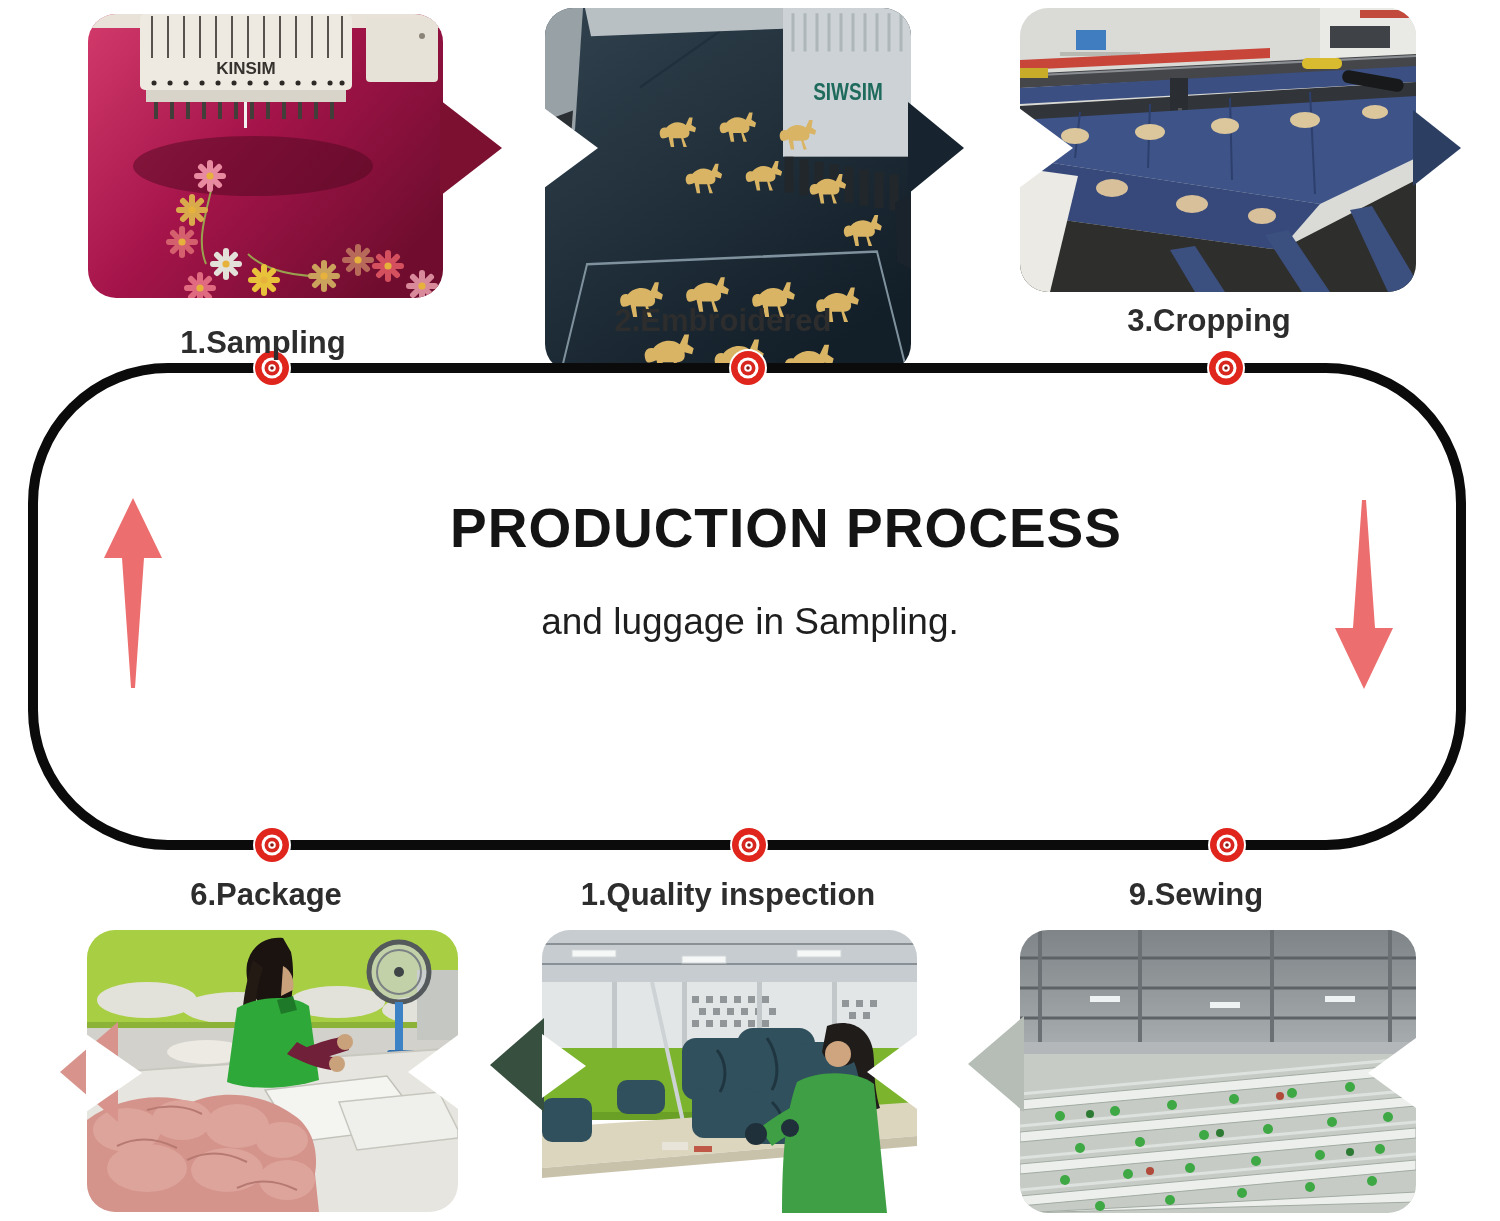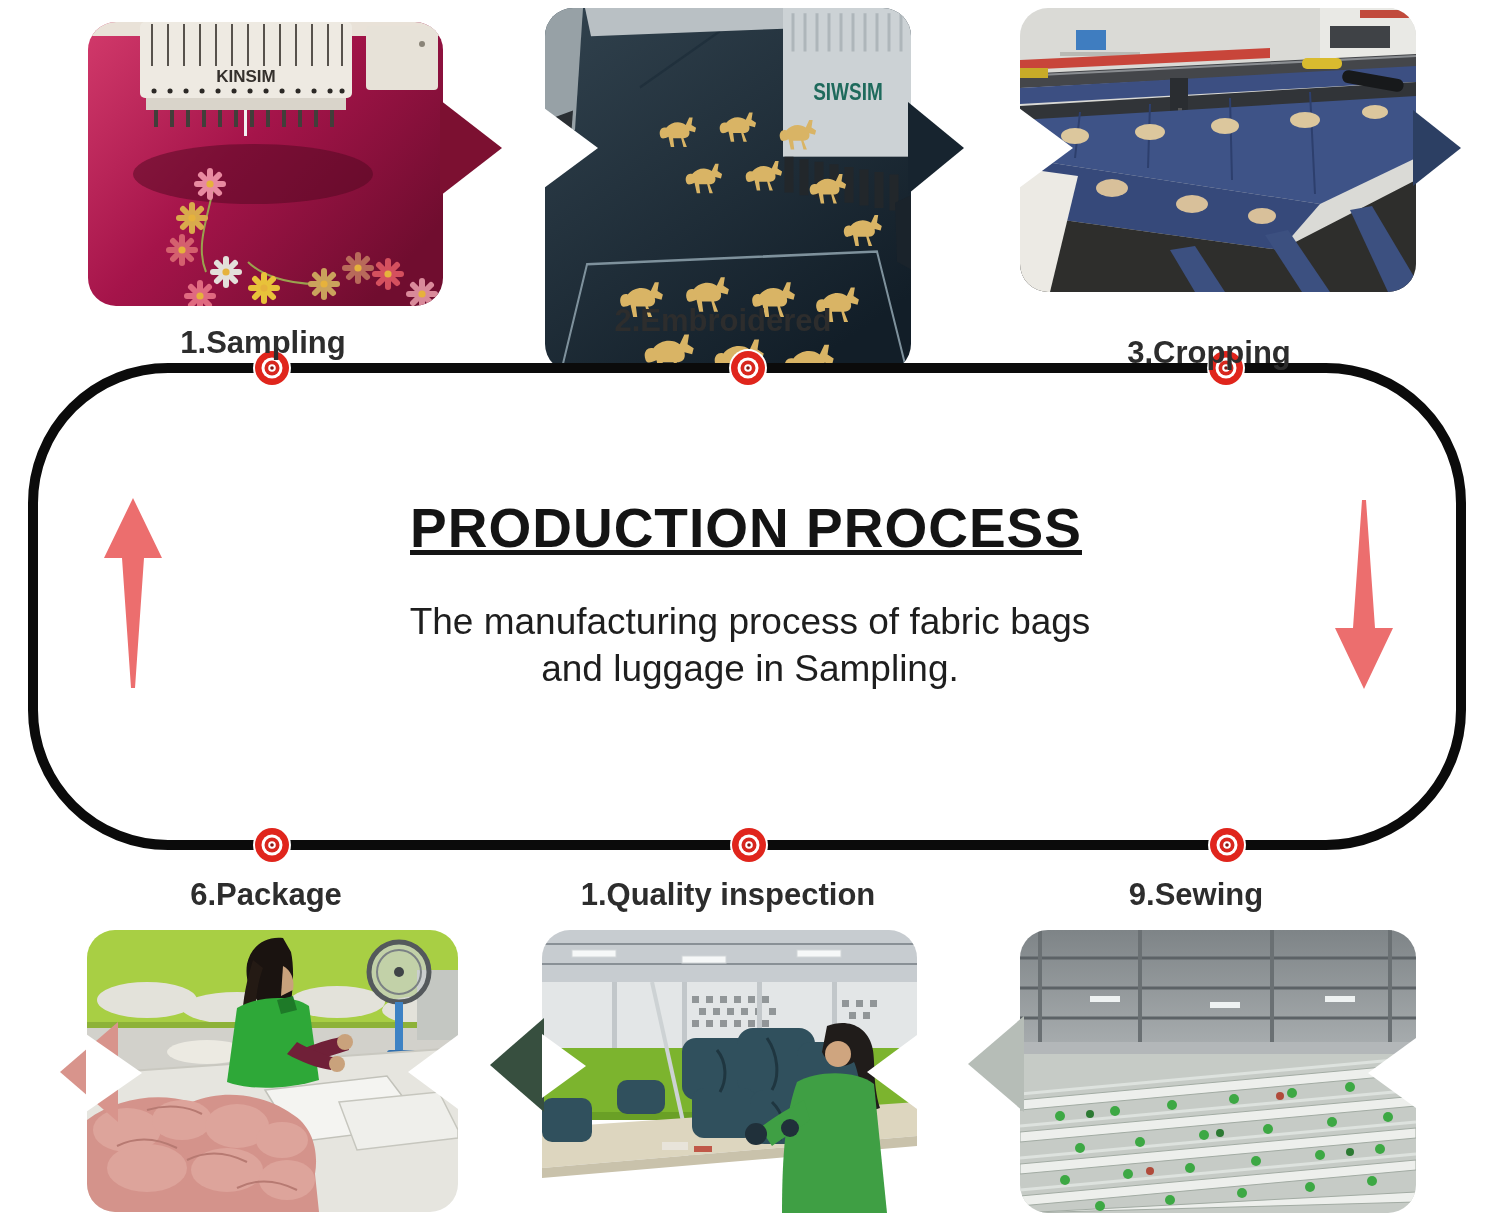--- a/index.html
+++ b/index.html
@@ -18,33 +18,33 @@
 
   
   .track{position:absolute;left:28px;top:363px;width:1438px;height:487px;
          border:10px solid #0b0b0b;border-radius:140px;box-sizing:border-box;}
 
   .marker{position:absolute;width:40px;height:40px;}
 
   .step-label{position:absolute;transform:translateX(-50%);white-space:nowrap;
               font-size:31px;font-weight:700;color:#2d2d2d;}
 
-  .title{position:absolute;left:746px;top:496px;transform:translateX(-50%);
-         font-size:55px;font-weight:800;color:#141414;letter-spacing:1px;white-space:nowrap;text-decoration:underline;}
+  .title{position:absolute;left:786px;top:496px;transform:translateX(-50%);
+         font-size:55px;font-weight:800;color:#141414;letter-spacing:1px;white-space:nowrap;}
   .subtitle{position:absolute;left:750px;top:598px;transform:translateX(-50%);
             font-size:37px;line-height:47px;color:#1e1e1e;text-align:center;font-weight:500;white-space:nowrap;}
 
   .flow-arrow{position:absolute;}
 </style>
 </head>
 <body>
 
 <div class="stage">
 
-  <div class="photo" style="left:88px;top:22px;width:355px;height:284px;">
+  <div class="photo" style="left:88px;top:14px;width:355px;height:284px;">
     <svg viewBox="0 0 355 284" preserveAspectRatio="none">
       <defs>
         <linearGradient id="s1bg" x1="0" y1="0" x2="1" y2="0.7">
           <stop offset="0" stop-color="#d23a6b"></stop>
             <stop offset="0.5" stop-color="#a5144a"></stop>
             <stop offset="1" stop-color="#700d2f"></stop>
         </linearGradient>
         <g id="daisy">
           <g stroke="currentColor" stroke-width="6" stroke-linecap="round">
             <line x1="0" y1="-13" x2="0" y2="-5"></line>
@@ -417,24 +417,23 @@
 
   <svg class="flow-arrow" style="left:103px;top:498px;" width="60" height="192" viewBox="0 0 60 192">
     <polygon points="30,0 59,60 41,60 32,190 28,190 19,60 1,60" fill="#ec6e6e"></polygon>
   </svg>
   <svg class="flow-arrow" style="left:1334px;top:498px;" width="60" height="192" viewBox="0 0 60 192">
     <polygon points="28,2 32,2 41,130 59,130 30,191 1,130 19,130" fill="#ec6e6e"></polygon>
   </svg>
 
   <div class="title">PRODUCTION PROCESS</div>
   <div class="subtitle">
-    <div>The manufacturing process of fabric bags</div>
     <div>and luggage in Sampling.</div>
   </div>
 
   <div class="step-label" style="left:263px;top:303px;margin-top:22px;">1.Sampling</div>
   <div class="step-label" style="left:723px;top:303px;">2.Embroidered</div>
-  <div class="step-label" style="left:1209px;top:303px;margin-top:32px;">3.Cropping</div>
+  <div class="step-label" style="left:1209px;top:303px;">3.Cropping</div>
   <div class="step-label" style="left:1196px;top:877px;">9.Sewing</div>
   <div class="step-label" style="left:728px;top:877px;">1.Quality inspection</div>
   <div class="step-label" style="left:266px;top:877px;">6.Package</div>
 
 </div>
 
 </body></html>

